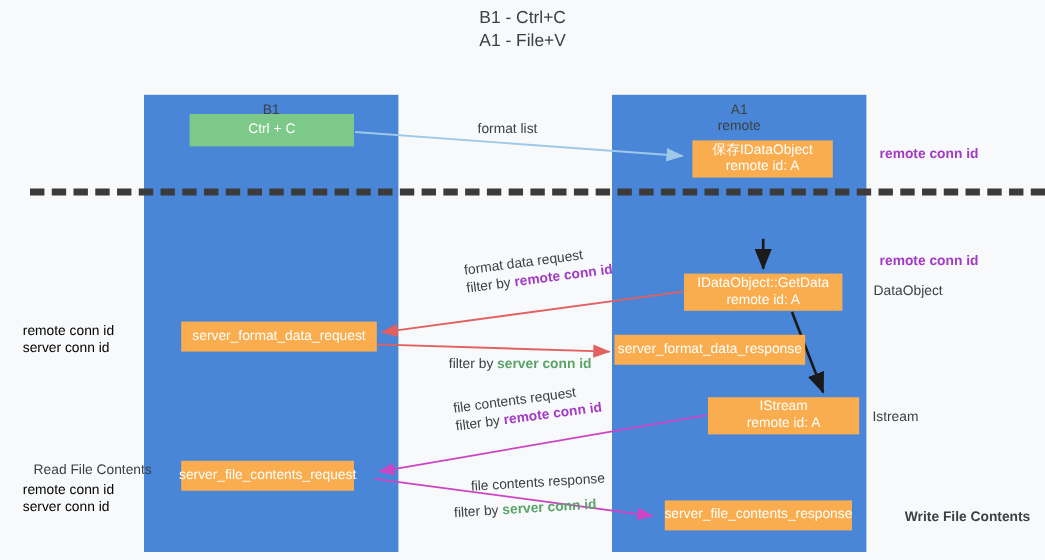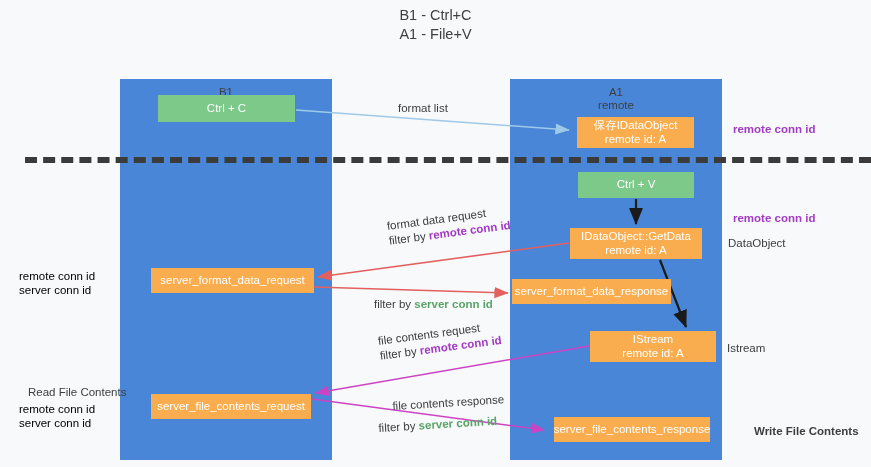--- a/index.html
+++ b/index.html
@@ -51,21 +51,21 @@
   .node.orange{background:#f9ad4e;}
   .node .ln{display:block;white-space:nowrap;}
 
   #n-ctrlc{left:158px;top:95px;width:137px;height:27px;}
   #n-save-ido{left:577px;top:117px;width:117px;height:31px;}
   #n-ctrlv{left:578px;top:172px;width:116px;height:26px;}
   #n-getdata{left:570px;top:228px;width:132px;height:31px;}
   #n-sfdreq{left:151px;top:268px;width:163px;height:25px;}
   #n-sfdresp{left:512px;top:279px;width:159px;height:25px;}
   #n-istream{left:590px;top:331px;width:126px;height:31px;}
-  #n-sfcreq{left:151px;top:384px;width:160px;height:25px;margin-top:10px;}
+  #n-sfcreq{left:151px;top:384px;width:144px;height:25px;}
   #n-sfcresp{left:554px;top:417px;width:156px;height:25px;}
 
   
   .ann{position:absolute;font-size:11.5px;line-height:14px;white-space:nowrap;}
   .ann.plain{color:#3c4043;}
   .ann.purple{color:#a23bc4;font-weight:bold;}
 
   #ann-rc-1{left:733px;top:122px;}
   #ann-rc-2{left:733px;top:211px;}
   #ann-dataobject{left:728px;top:236px;}
@@ -155,23 +155,20 @@
 
   <div class="node green" id="n-ctrlc">
     <span class="ln">Ctrl + C</span>
   </div>
 
   <div class="node orange" id="n-save-ido">
     <span class="ln">保存IDataObject</span>
     <span class="ln">remote id: A</span>
   </div>
 
-  <div class="node green" id="n-ctrlv">
-    <span class="ln">Ctrl + V</span>
-  </div>
 
   <div class="node orange" id="n-getdata">
     <span class="ln">IDataObject::GetData</span>
     <span class="ln">remote id: A</span>
   </div>
 
   <div class="node orange" id="n-sfdreq">
     <span class="ln">server_format_data_request</span>
   </div>
 

